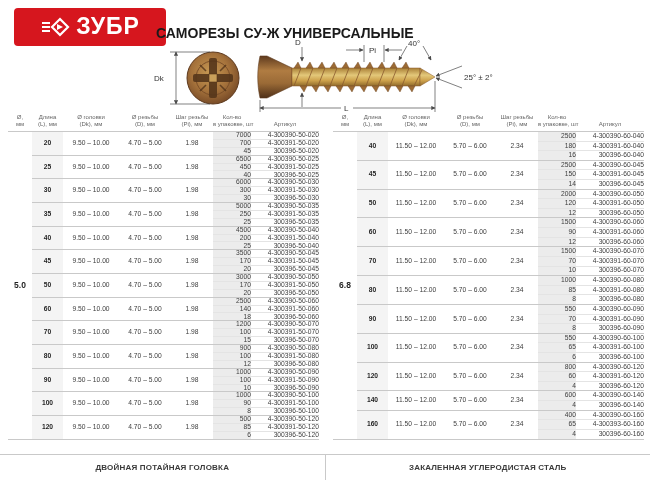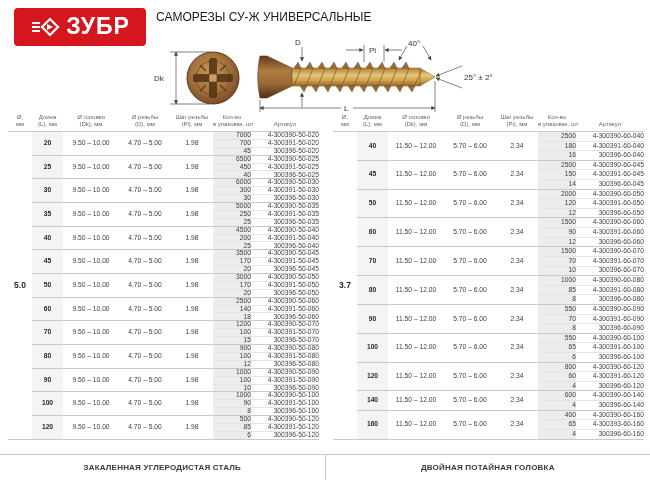--- a/index.html
+++ b/index.html
@@ -1,22 +1,22 @@
 <!DOCTYPE html>
 <html><head>
 <meta charset="utf-8">
 <style>
   * { margin:0; padding:0; box-sizing:border-box; }
   html,body { width:650px; height:488px; background:#fff; font-family:"Liberation Sans", sans-serif; }
   .page { position:relative; width:650px; height:488px; background:#fff; overflow:hidden; }
 
   
-  .logo { position:absolute; left:14px; top:8px; width:132px; height:38px; background:#d6161e; border-radius:4px; display:flex; align-items:center; justify-content:center; gap:6px; }
+  .logo { position:absolute; left:14px; top:8px; width:152px; height:38px; background:#d6161e; border-radius:4px; display:flex; align-items:center; justify-content:center; gap:6px; }
   .logo-text { color:#fff; font-weight:bold; font-size:23px; letter-spacing:1px; line-height:1; padding-bottom:2px; }
-  .title { position:absolute; left:156px; top:11px; font-weight:normal; color:#1a1a1a; font-size:12px; line-height:13px; }
+  .title { position:absolute; left:156px; top:27px; font-weight:bold; color:#1a1a1a; font-size:14px; line-height:13px; }
 
   
   .diagram { position:absolute; left:150px; top:36px; width:360px; height:80px; }
   .dim { stroke:#4a4a4a; stroke-width:0.7; fill:none; }
   .dimtext { font-size:8px; fill:#333; font-family:"Liberation Sans", sans-serif; }
 
   
   .tables { position:absolute; left:8px; top:112px; width:636px; display:flex; gap:14px; }
   table.spec { border-collapse:collapse; table-layout:fixed; width:311px; font-size:6.7px; color:#3c3c3c; }
   table.spec th { font-weight:normal; color:#666; font-size:6px; line-height:7px; vertical-align:bottom; padding:2px 0 3px 0; white-space:nowrap; text-align:center; border-bottom:1px solid #c9c9c9; }
@@ -438,21 +438,21 @@
               <div>Кол-во</div>
               <div>в упаковке, шт</div>
             </th>
             <th class="c6">
               <div>Артикул</div>
             </th>
           </tr>
         </thead>
         <tbody>
           <tr class="group-start">
-            <td class="c0" rowspan="32">3.7</td>
+            <td class="c0" rowspan="32">6.8</td>
             <td class="c1" rowspan="3">40</td>
             <td class="c2" rowspan="3">11.50 – 12.00</td>
             <td class="c3" rowspan="3">5.70 – 6.00</td>
             <td class="c4" rowspan="3">2.34</td>
             <td class="c5">2500</td>
             <td class="c6">4-300390-60-040</td>
           </tr>
           <tr class="sub">
             <td class="c5">180</td>
             <td class="c6">4-300391-60-040</td>
@@ -615,17 +615,17 @@
           </tr>
           <tr class="sub">
             <td class="c5">4</td>
             <td class="c6">300396-60-160</td>
           </tr>
         </tbody>
       </table>
   </div>
 
   <div class="footer">
+    <div class="feat">ДВОЙНАЯ ПОТАЙНАЯ ГОЛОВКА</div>
     <div class="feat">ЗАКАЛЕННАЯ УГЛЕРОДИСТАЯ СТАЛЬ</div>
-    <div class="feat">ДВОЙНАЯ ПОТАЙНАЯ ГОЛОВКА</div>
   </div>
 
 </div>
 
 </body></html>

